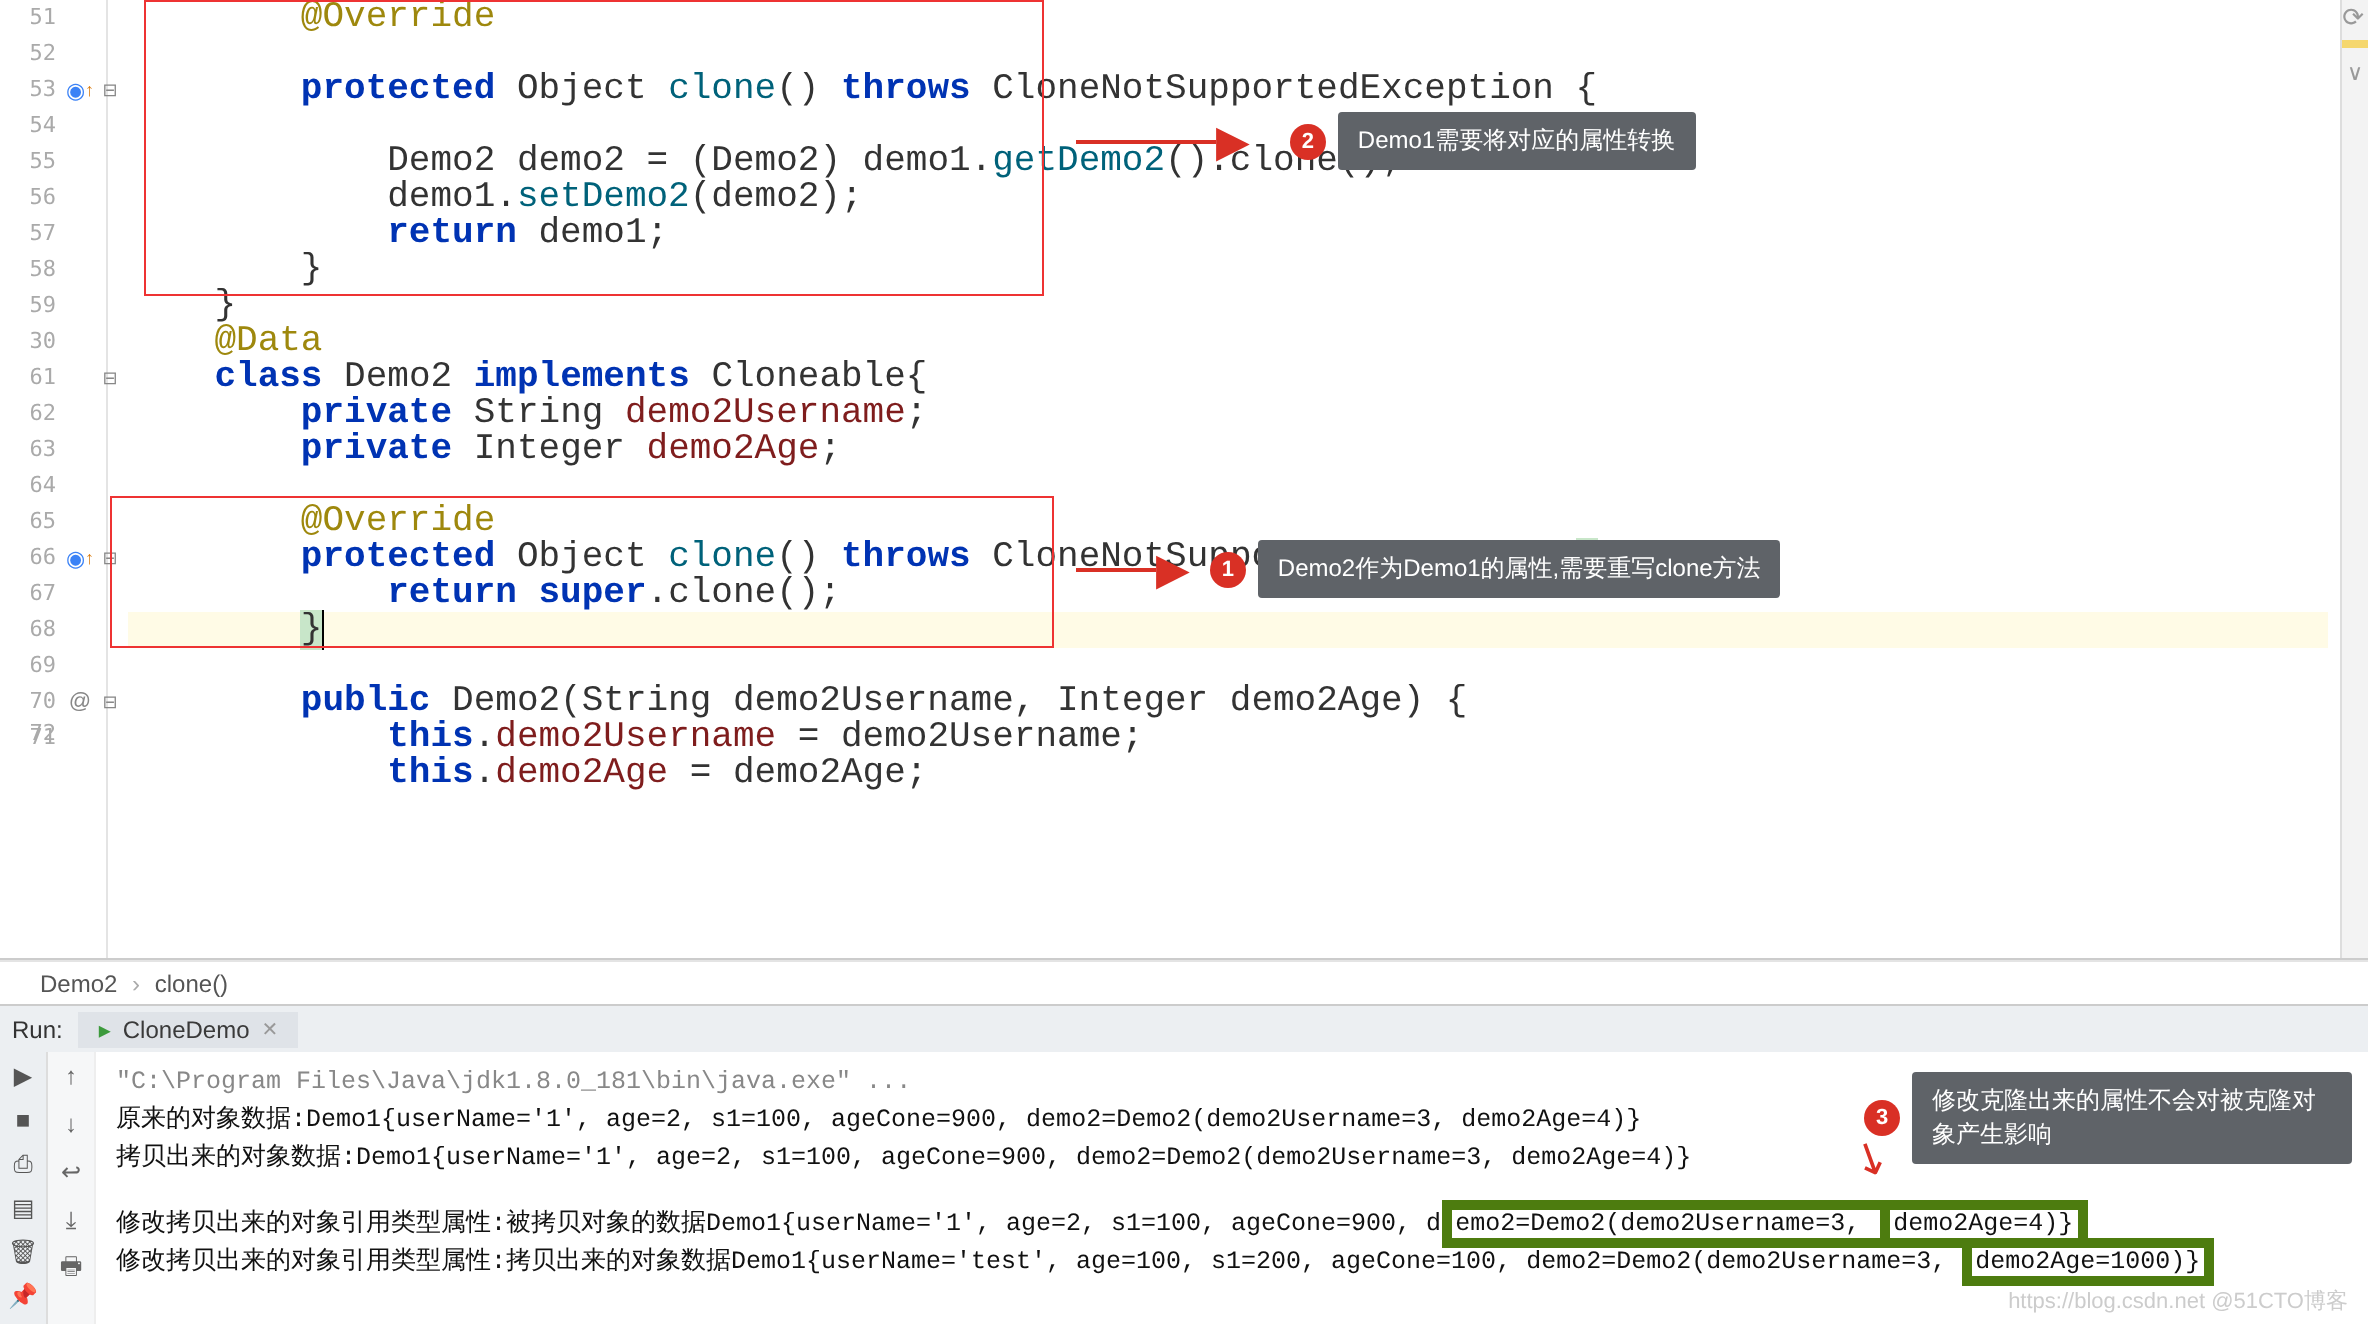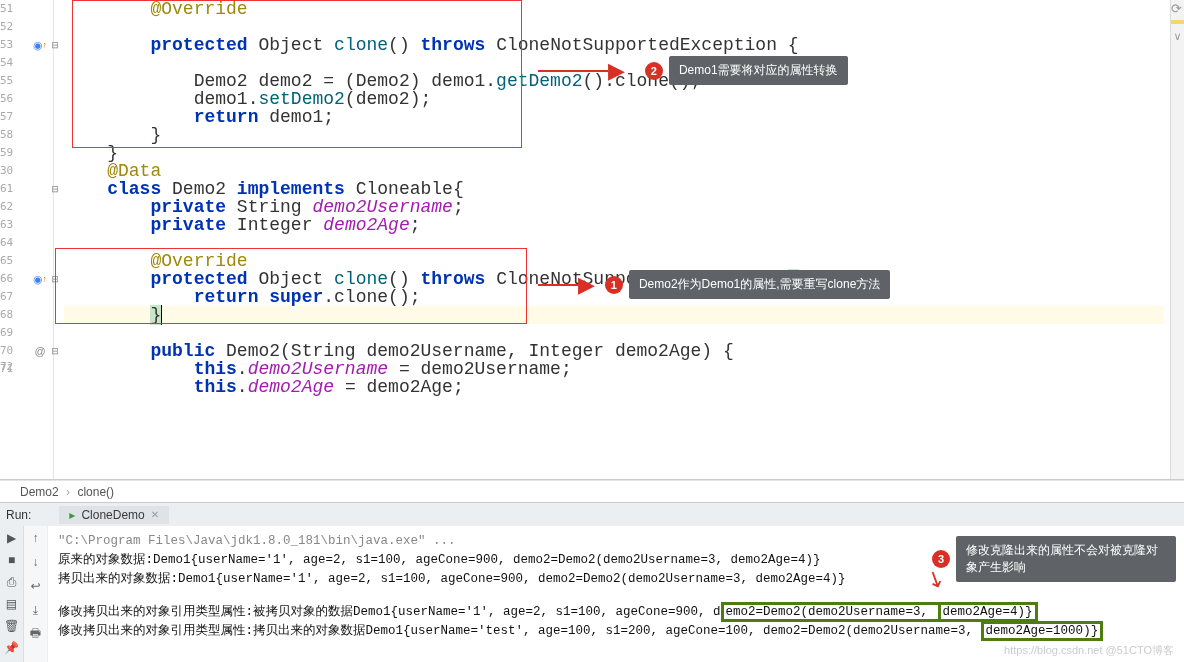--- a/index.html
+++ b/index.html
@@ -1,60 +1,60 @@
 <!DOCTYPE html>
 <html><head>
 <meta charset="utf-8">
 <style>
 * { margin:0; padding:0; box-sizing:border-box; }
 body { font-family:"Microsoft YaHei","Segoe UI",sans-serif; background:#fff; font-size:12px; color:#333; }
 
 .editor-pane { position:relative; height:480px; overflow:hidden; border-bottom:1px solid #ccc; }
 .gutter { position:absolute; left:0; top:0; width:54px; height:100%; background:#fff; border-right:1px solid #e4e4e4; }
-.ln { position:absolute; left:0; width:28px; text-align:left; font-size:11px; color:#aaa; font-family:Consolas,monospace; line-height:18px; height:18px; }
+.ln { position:absolute; left:0; width:28px; text-align:right; font-size:11px; color:#aaa; font-family:Consolas,monospace; line-height:18px; height:18px; }
 .ic { position:absolute; left:30px; width:20px; height:18px; display:flex; align-items:center; justify-content:center; font-size:11px; color:#666; }
 .fm { position:absolute; left:50px; width:10px; height:18px; display:flex; align-items:center; justify-content:center; font-size:9px; color:#888; cursor:pointer; }
 
 .code { position:absolute; left:64px; top:0; right:20px; height:100%; font-family:Consolas,"Courier New",monospace; font-size:18px; }
 .cl { position:absolute; left:0; right:0; height:18px; line-height:18px; white-space:pre; }
 .cl.hl { background:#fffbe6; }
 
 .k { color:#0033b3; font-weight:bold; }
 .a { color:#9e880d; }
 .m { color:#00627a; }
-.f { color:#a21caf;font-style:italic; }
+.f { color:#7f1d1d; }
 
 .redbox { position:absolute; border:1px solid #ee3333; pointer-events:none; }
 .callout { position:absolute; display:flex; align-items:center; }
 .arrow { color:#d93025; font-size:22px; }
 .arrow-line { height:2px; background:#d93025; display:inline-block; }
 .bubble { background:#5f6368; color:#fff; padding:6px 10px; font-size:12px; border-radius:2px; white-space:nowrap; }
 .num-badge { width:18px; height:18px; border-radius:50%; background:#d93025; color:#fff; font-size:11px; display:inline-flex; align-items:center; justify-content:center; margin-right:6px; font-weight:bold; }
 
 .rscroll { position:absolute; right:0; top:0; width:14px; height:100%; background:#f3f3f3; border-left:1px solid #ddd; }
 .rscroll .m1 { width:100%; height:4px; background:#f5d76e; }
 
 .crumb { height:22px; line-height:22px; padding-left:20px; font-size:12px; color:#555; border-top:1px solid #e4e4e4; }
 .crumb .sep { color:#aaa; margin:0 4px; }
 
-.run-bar { height:24px; background:#eceff2; display:flex; align-items:center; padding-left:6px; font-size:12px; color:#333; border-top:1px solid #ccc;gap:20px; }
+.run-bar { height:24px; background:#eceff2; display:flex; align-items:center; padding-left:6px; font-size:12px; color:#333; border-top:1px solid #ccc; }
 .run-bar .lbl { margin-right:8px; }
 .run-tab { background:#dfe3e8; padding:2px 10px; display:flex; align-items:center; gap:6px; color:#3a3a3a; }
 .run-tab .x { color:#999; font-size:10px; cursor:pointer; }
 
 .console-wrap { position:relative; display:flex; height:136px; }
 .run-tools { width:24px; background:#eceff2; border-right:1px solid #ddd; display:flex; flex-direction:column; align-items:center; padding-top:4px; gap:6px; }
 .run-tools div { width:16px; height:16px; display:flex; align-items:center; justify-content:center; font-size:12px; color:#555; cursor:pointer; }
 .tri { color:#3c9a3c; }
 .sq { color:#aaa; }
 .console-sub { width:24px; background:#f6f7f8; border-right:1px solid #eee; display:flex; flex-direction:column; align-items:center; padding-top:4px; gap:8px; }
 .console-sub div { width:16px; height:16px; color:#666; font-size:12px; display:flex; align-items:center; justify-content:center; }
 .console { flex:1; padding:6px 10px; font-family:Consolas,"Courier New",monospace; font-size:12.5px; line-height:19px; color:#111; overflow:hidden; }
 .console .gray { color:#888; }
-.cbox { border:3px solid #4d7c0f; padding:0 2px; }
+.cbox { border:5px solid #4d7c0f; padding:0 2px; }
 
 .watermark { position:absolute; right:10px; bottom:4px; color:#ccc; font-size:11px; }
 </style>
 </head>
 <body>
 
 <div class="editor-pane">
   <div class="gutter">
     <div class="ln" style="top:0">51</div>
     <div class="ln" style="top:18px">52</div>

